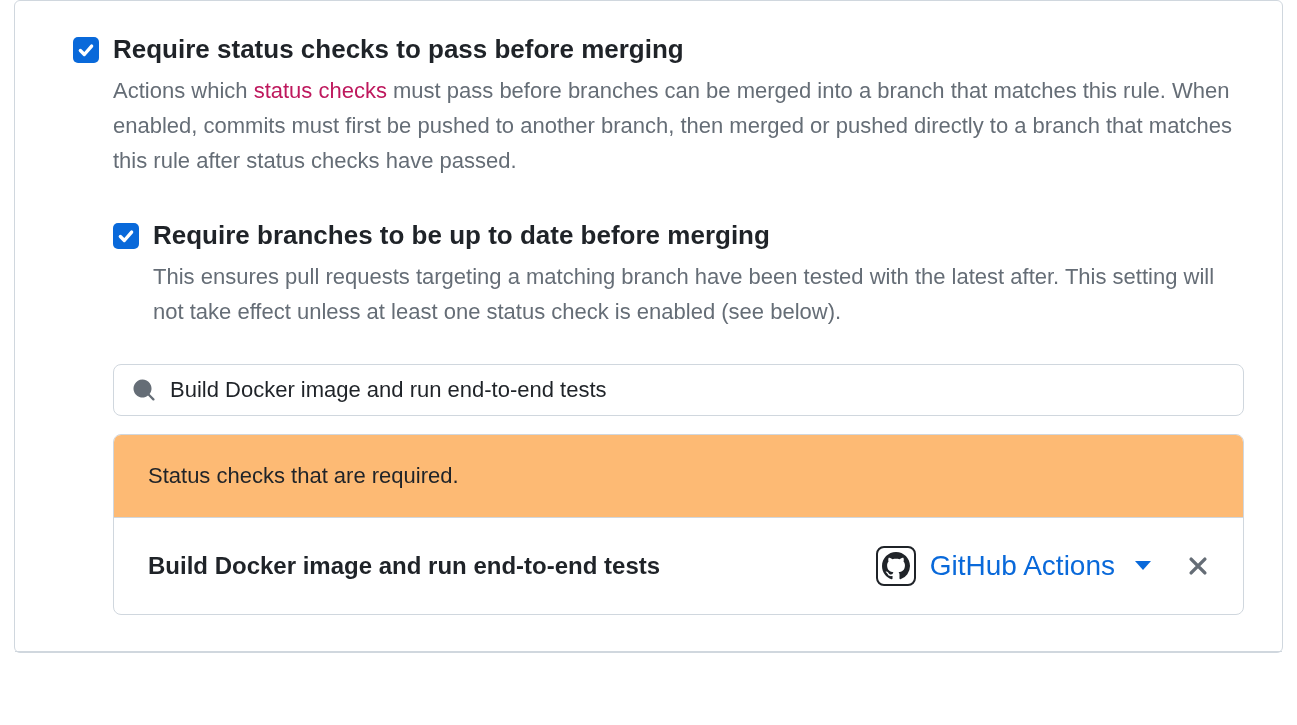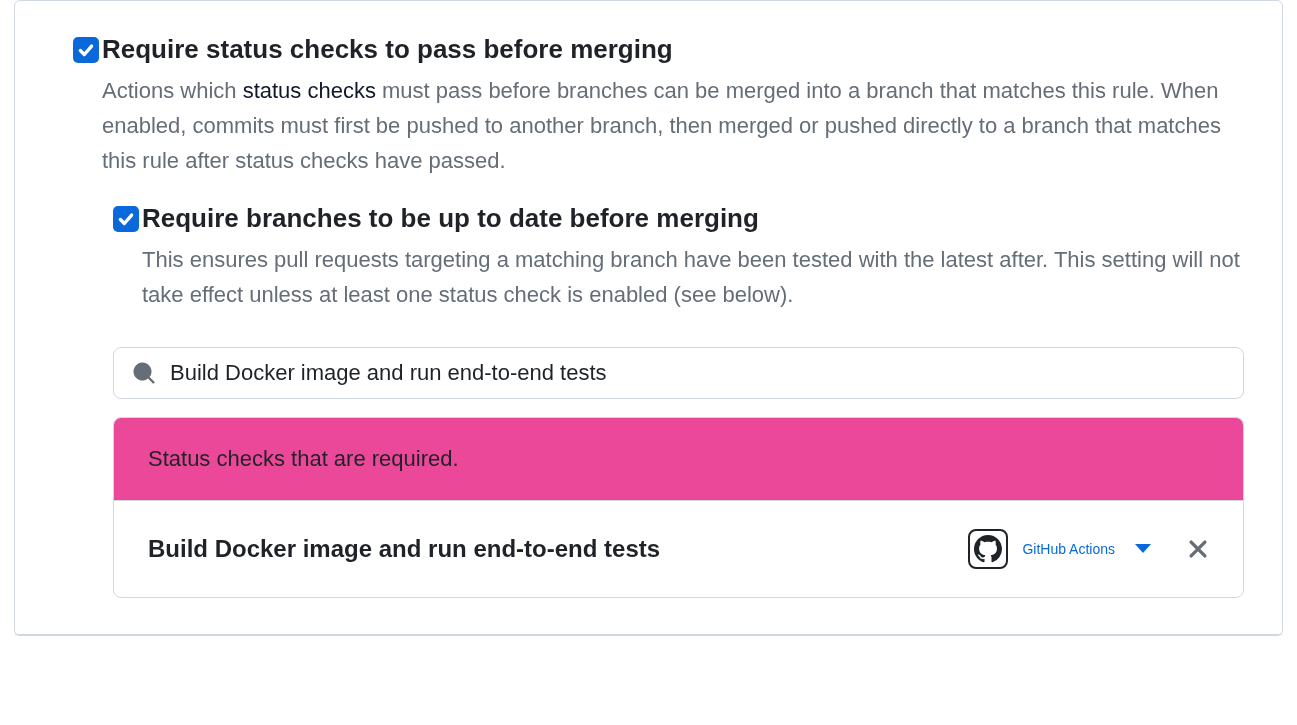--- a/index.html
+++ b/index.html
@@ -21,25 +21,25 @@
       margin: 0 14px;
       padding: 0;
     }
     .section {
       padding: 32px 38px 36px 58px;
       border-bottom: 1px solid #d0d7de;
     }
     .option-row {
       display: flex;
       align-items: flex-start;
-      gap: 3px;
+      gap: 14px;
     }
     .nested {
       margin-left: 40px;
-      margin-top: 24px;
+      margin-top: 41px;
     }
     .checkbox {
       width: 26px;
       height: 26px;
       background: #0969da;
       border-radius: 5px;
       flex-shrink: 0;
       margin-top: 4px;
       display: flex;
       align-items: center;
@@ -63,21 +63,21 @@
       color: #1f2328;
       line-height: 1.3;
     }
     .option-desc {
       font-size: 22px;
       color: #656d76;
       line-height: 1.6;
       margin-top: 6px;
     }
     .option-desc .link {
-      color: #0f172a;
+      color: #be185d;
     }
     .search-container {
       margin-left: 40px;
       margin-top: 34px;
     }
     .search-box {
       display: flex;
       align-items: center;
       border: 1px solid #d0d7de;
       border-radius: 8px;
@@ -98,21 +98,21 @@
       background: transparent;
     }
     .required-box {
       margin-left: 40px;
       margin-top: 18px;
       border: 1px solid #d0d7de;
       border-radius: 8px;
       overflow: hidden;
     }
     .required-header {
-      background: #ec4899;
+      background: #fdba74;
       padding: 28px 34px;
       font-size: 22px;
       color: #1f2328;
       border-bottom: 1px solid #d0d7de;
     }
     .required-item {
       display: flex;
       align-items: center;
       padding: 28px 34px;
       gap: 12px;
@@ -120,21 +120,21 @@
     .required-item-name {
       font-size: 24px;
       font-weight: 600;
       flex: 1;
       color: #1f2328;
     }
     .app-badge {
       display: flex;
       align-items: center;
       gap: 14px;
-      font-size: 14px;
+      font-size: 28px;
       color: #0969da;
     }
     .gh-icon {
       width: 40px;
       height: 40px;
       border-radius: 8px;
       background: #ffffff;
       border: 2.5px solid #1f2328;
       display: flex;
       align-items: center;

